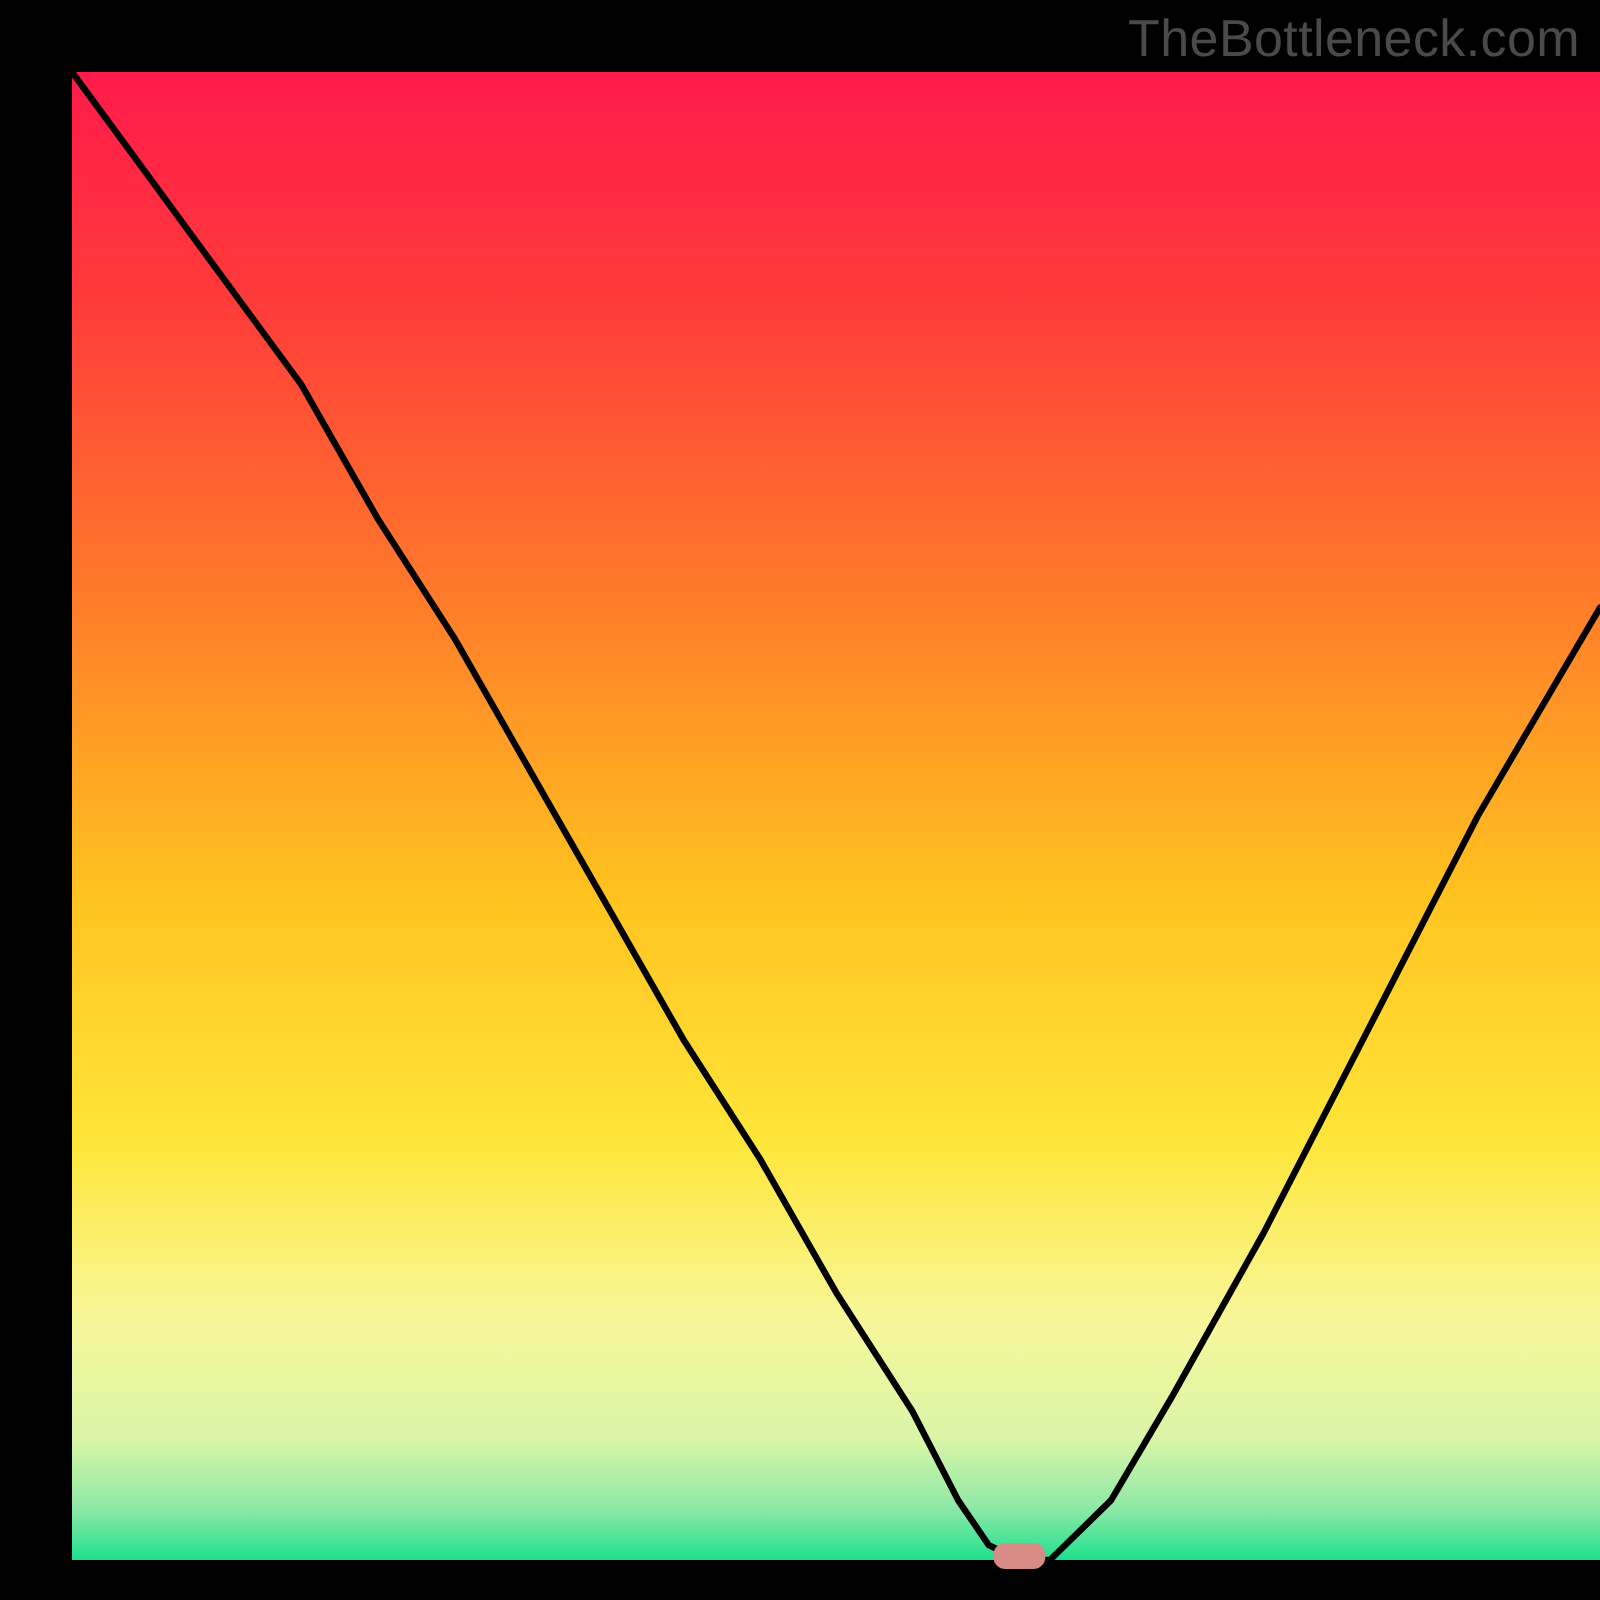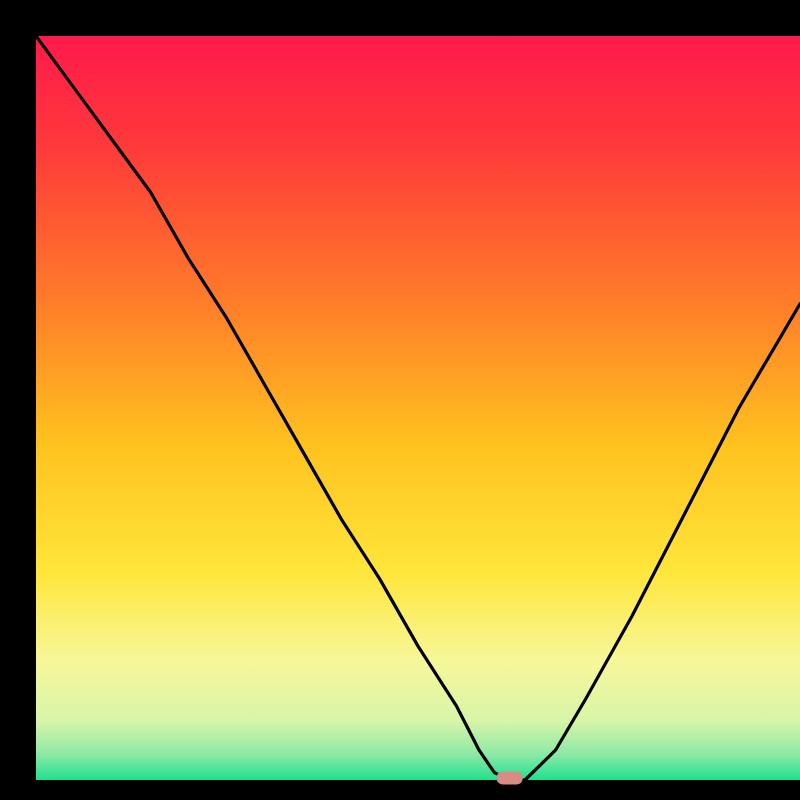--- a/index.html
+++ b/index.html
@@ -26,20 +26,21 @@
     font-size: 26px;
     font-weight: 500;
     color: #4a4a4a;
     letter-spacing: 0.2px;
   }
 </style>
 </head>
 <body>
 
 <div class="container">
+  <div class="watermark">TheBottleneck.com</div>
 
   <svg id="chart-svg" width="800" height="800" viewBox="0 0 800 800">
     <defs>
       <linearGradient id="bg-grad" x1="0" y1="0" x2="0" y2="1">
           <stop offset="0%" stop-color="#ff1a4b"></stop>
           <stop offset="15%" stop-color="#ff3a3a"></stop>
           <stop offset="35%" stop-color="#ff7a2a"></stop>
           <stop offset="55.00000000000001%" stop-color="#ffc21f"></stop>
           <stop offset="72%" stop-color="#ffe63a"></stop>
           <stop offset="84%" stop-color="#f7f79a"></stop>

